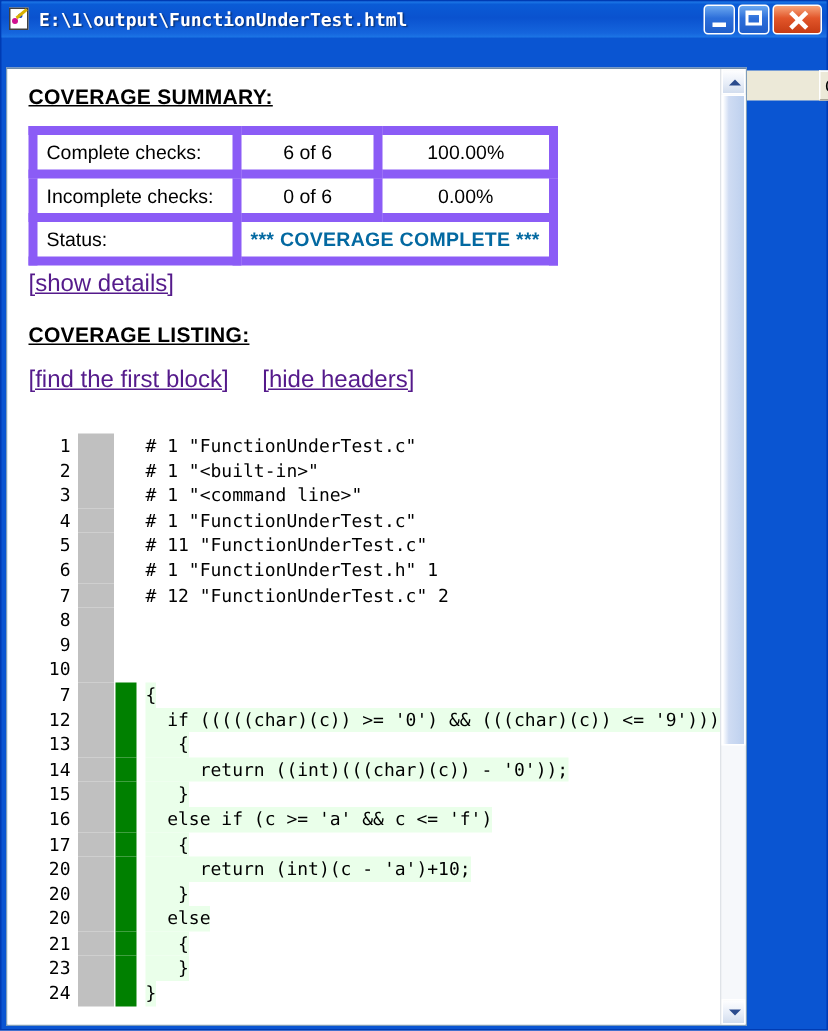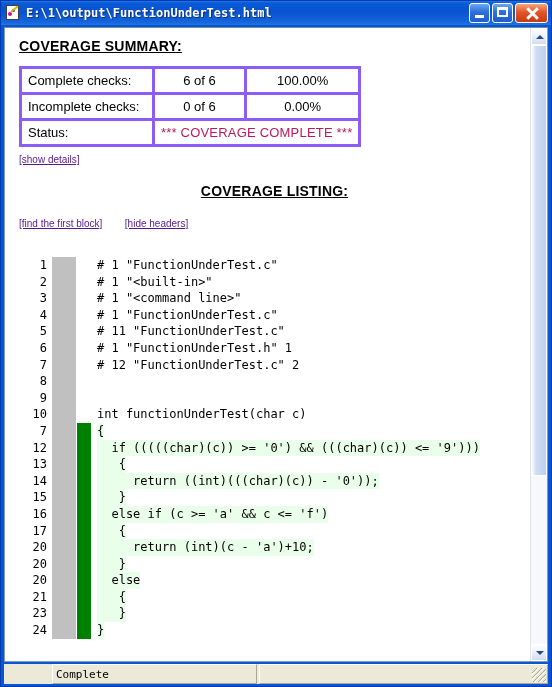--- a/index.html
+++ b/index.html
@@ -102,24 +102,25 @@
     position: absolute; left: 9px; top: 8px;
     width: 15px; height: 3px; background: #ffffff;
   }
   .winbtn .x1 { transform: rotate(45deg); }
   .winbtn .x2 { transform: rotate(-45deg); }
 
   
   #client {
     flex: 1 1 auto;
     display: flex;
-    flex-direction: column;
+    flex-direction: row;
     padding: 2px 3px 2px 3px;
     box-sizing: border-box;
     min-height: 0;
+    margin-top: 18px;
   }
   #doc-wrap {
     flex: 1 1 auto;
     display: flex;
     background: #ffffff;
     border: 1px solid #7f9db9;
     border-top-color: #6d8aa6;
     box-sizing: border-box;
     min-height: 0;
     position: relative;
@@ -220,44 +221,44 @@
   #summary-heading { margin-bottom: 12px; }
 
   table#summary {
     border-collapse: collapse;
     margin: 0 0 2px 0;
     font-family: "Liberation Sans", sans-serif;
     font-size: 13px;
     color: #000000;
   }
   table#summary td {
-    border: 3px solid #8b5cf6;
+    border: 6px solid #8b5cf6;
     padding: 2px 6px 3px 6px;
     height: 18px;
     white-space: nowrap;
   }
   td.lbl { width: 118px; }
   td.cnt { width: 74px; text-align: center; }
   td.pct { width: 96px; text-align: center; }
   td.status-val {
     text-align: right;
-    color: #be185d;
-    font-weight: normal;
+    color: #0369a1;
+    font-weight: bold;
     letter-spacing: 0.2px;
   }
 
   a.doclink, .doclink {
     color: #551a8b;
     text-decoration: underline;
     font-family: "Liberation Sans", sans-serif;
-    font-size: 10px;
+    font-size: 16px;
     cursor: pointer;
   }
   #show-details { display: inline-block; margin: 2px 0 0 0; }
-  #listing-heading { margin: 16px 0 14px 0; text-align: center; }
+  #listing-heading { margin: 16px 0 14px 0; }
   #listing-links { margin-bottom: 6px; }
   #listing-links .doclink { margin-right: 18px; }
 
   
   #code {
     margin-top: 26px;
     font-family: "DejaVu Sans Mono", "Liberation Mono", monospace;
     font-size: 12px;
     line-height: 16.6px;
     color: #000000;
@@ -413,21 +414,20 @@
             <div class="code-row">
               <div class="ln">9</div>
               <div class="m-grey"></div>
               <div class="m-green empty"></div>
               <div class="src"></div>
             </div>
             <div class="code-row">
               <div class="ln">10</div>
               <div class="m-grey"></div>
               <div class="m-green empty"></div>
-              <div class="src">int functionUnderTest(char c)</div>
             </div>
             <div class="code-row">
               <div class="ln">7</div>
               <div class="m-grey"></div>
               <div class="m-green"></div>
               <div class="src cov">{</div>
             </div>
             <div class="code-row">
               <div class="ln">12</div>
               <div class="m-grey"></div>

